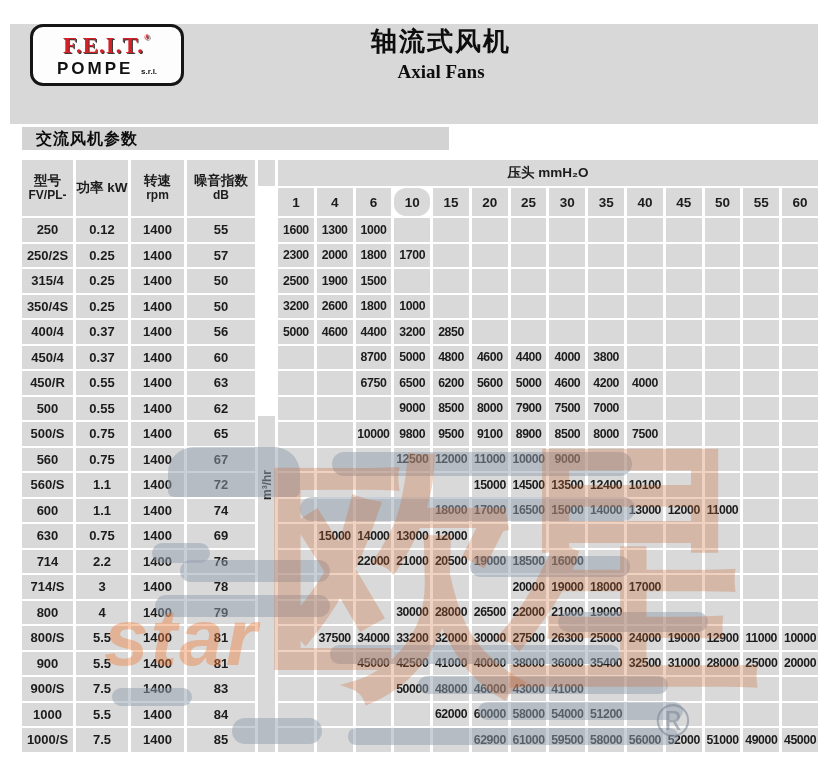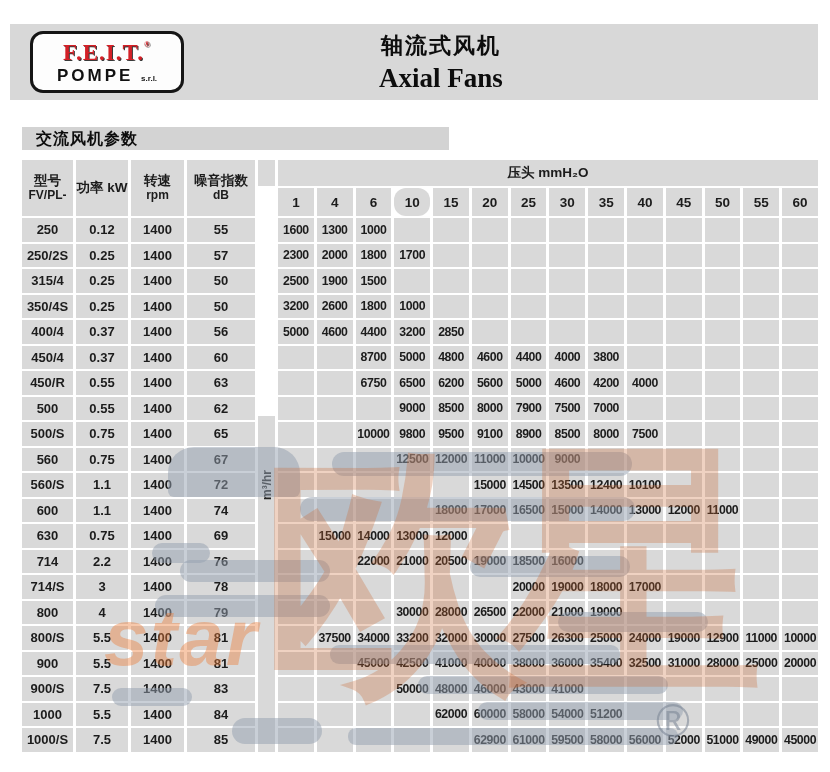--- a/index.html
+++ b/index.html
@@ -2,39 +2,39 @@
 <html><head>
 <meta charset="utf-8">
 <style>
   html,body{margin:0;padding:0;}
   body{
     width:830px;height:772px;background:#ffffff;overflow:hidden;position:relative;
     font-family:"Liberation Sans","DejaVu Sans",sans-serif;color:#1c1c1c;
   }
   
   .top-band{
-    position:absolute;left:10px;top:24px;width:808px;height:76px;
-    background:#d8d8d8;display:flex;align-items:center;
+    position:absolute;left:10px;top:24px;width:808px;height:100px;
+    background:#d8d8d8;display:flex;
   }
   .logo{
     margin-left:20px;width:148px;height:56px;background:#fdfdfd;
     border:3px solid #151515;border-radius:13px;
     display:flex;flex-direction:column;align-items:center;justify-content:center;line-height:1;
   }
   .logo-line1{
     font-family:"Liberation Serif","DejaVu Serif",serif;
     font-weight:700;font-size:23px;color:#d42027;letter-spacing:1px;
     text-shadow:1px 1px 0 #3a3a3a;
   }
   .logo-reg{font-size:8px;vertical-align:top;color:#d42027;}
   .logo-line2{margin-top:3px;font-weight:700;font-size:17px;letter-spacing:3px;color:#111;}
   .logo-srl{font-size:8px;letter-spacing:0;font-weight:700;color:#111;}
   .titles{flex:1;text-align:center;margin-right:120px;}
-  .title-cn{font-size:22px;font-weight:700;color:#0d0d0d;letter-spacing:2px;}
-  .title-en{font-family:"Liberation Serif","DejaVu Serif",serif;font-size:27px;font-weight:700;color:#0d0d0d;margin-top:2px;}
+  .title-cn{font-size:26px;font-weight:700;color:#0d0d0d;letter-spacing:2px;}
+  .title-en{font-family:"Liberation Serif","DejaVu Serif",serif;font-size:19px;font-weight:700;color:#0d0d0d;margin-top:2px;}
   
   .section-bar{
     position:absolute;left:22px;top:127px;width:427px;height:23px;background:#d3d3d3;
     font-size:16px;font-weight:700;color:#0d0d0d;line-height:23px;padding-left:14px;box-sizing:border-box;
     letter-spacing:1px;
   }
   
   .grid{
     position:absolute;left:22px;top:160px;width:796px;
     display:grid;

